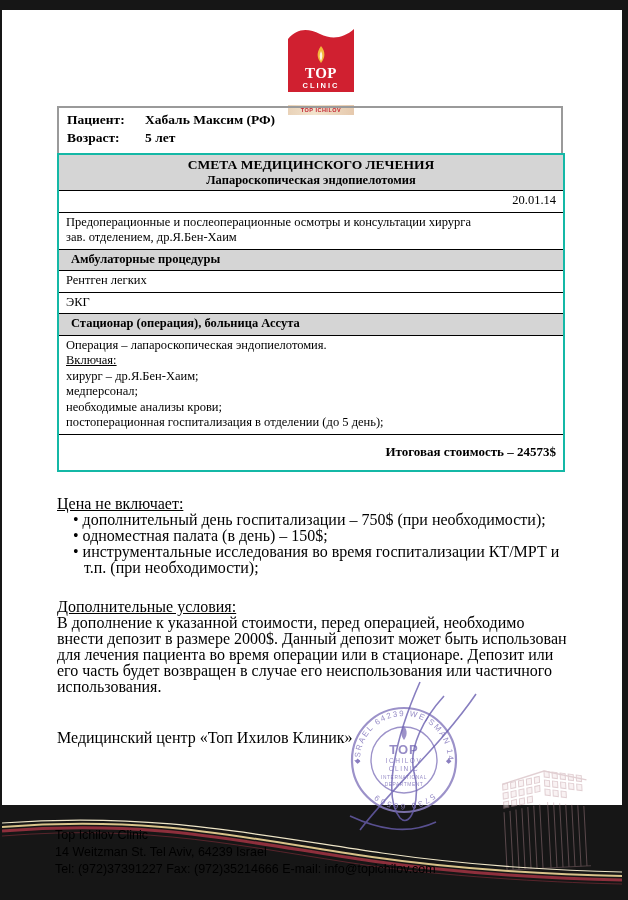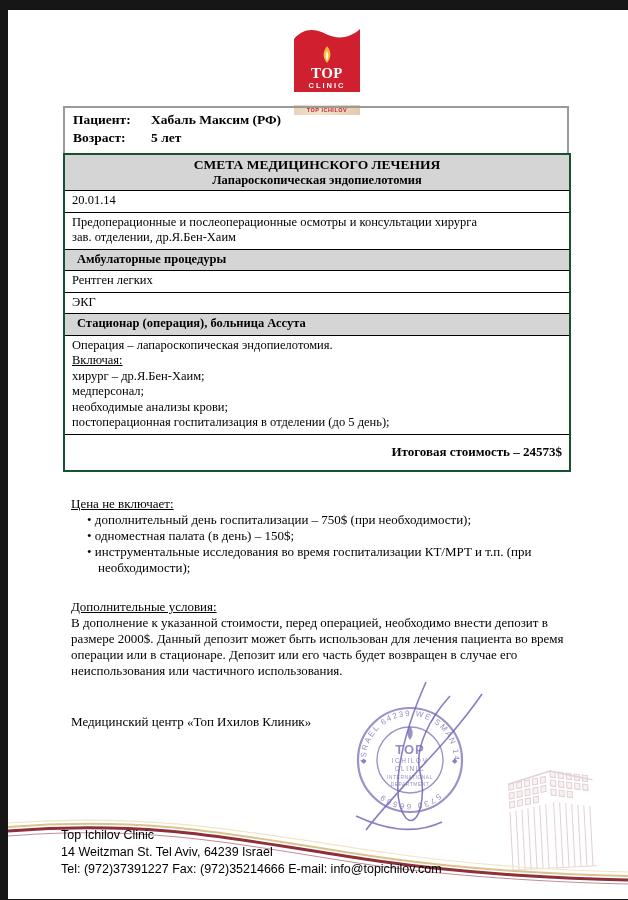--- a/index.html
+++ b/index.html
@@ -1,46 +1,46 @@
 <!DOCTYPE html>
 <html><head>
 <meta charset="utf-8">
 <style>
   html,body{margin:0;padding:0;width:628px;height:900px;background:#161616;overflow:hidden;
     font-family:"Liberation Serif",serif;}
-  .page{position:absolute;left:2px;top:10px;width:620px;height:889px;background:#ffffff;margin-left:6px;}
+  .page{position:absolute;left:2px;top:10px;width:620px;height:795px;background:#ffffff;}
 
   
   .logo{position:absolute;left:286px;top:16px;width:66px;height:92px;}
   .logo-banner{position:absolute;left:0;top:79px;width:66px;height:10px;
     background:linear-gradient(90deg,#e9d2b8,#f2e3cc 40%,#e6c9ad);
     display:flex;align-items:center;justify-content:center;}
   .logo-banner span{font-family:"Liberation Sans",sans-serif;font-size:5.5px;font-weight:bold;
     color:#c32230;letter-spacing:.5px;white-space:nowrap;}
 
   
   .pbox{position:absolute;left:55px;top:96px;width:506px;box-sizing:border-box;
     border:2px solid #9a9a9a;padding:3px 8px 8px;font-weight:bold;font-size:13.5px;line-height:18px;}
   .prow{display:flex;}
   .plabel{width:78px;}
 
   
-  .etable{position:absolute;left:55px;top:143px;width:508px;box-sizing:border-box;border:2px solid #14532d;}
+  .etable{position:absolute;left:55px;top:143px;width:508px;box-sizing:border-box;border:2px solid #14b8a6;}
   .trow{border-top:1px solid #000;padding:2px 7px 3px;font-size:12.5px;line-height:15.5px;}
   .trow:first-child{border-top:none;}
   .thead{background:#d5d5d5;text-align:center;font-weight:bold;padding:2px 4px;}
   .thead .t1{font-size:13.5px;line-height:16px;}
   .thead .t2{font-size:12.5px;line-height:15px;}
   .sec{background:#d5d5d5;font-weight:bold;padding-left:12px;}
-  .date{text-align:left;}
+  .date{text-align:right;}
   .uline{text-decoration:underline;}
   .total{font-weight:bold;padding:9px 7px 11px 12px;font-size:13px;text-align:right;}
 
   
-  .below{position:absolute;left:63px;top:486px;width:514px;font-size:13px;line-height:16px;color:#000;}
+  .below{position:absolute;left:55px;top:486px;width:514px;font-size:16px;line-height:16px;color:#000;}
   .h-u{text-decoration:underline;}
   .bullet{margin-left:16px;padding-left:11px;text-indent:-11px;}
   .bullet::before{content:"• ";}
   .conds{margin-top:23px;}
   .signoff{margin-top:34px;line-height:17px;}
 
   
   .stamp{position:absolute;left:322px;top:668px;width:160px;height:168px;}
 
   
@@ -80,21 +80,21 @@
 
   <div class="etable">
     <div class="trow thead">
       <div class="t1">СМЕТА МЕДИЦИНСКОГО ЛЕЧЕНИЯ</div>
       <div class="t2">Лапароскопическая эндопиелотомия</div>
     </div>
     <div class="trow date">20.01.14</div>
 
     <div class="trow">
       <div>Предоперационные и послеоперационные осмотры и консультации хирурга</div>
-      <div>зав. отделении, др.Я.Бен-Хаим</div>
+      <div>зав. отделением, др.Я.Бен-Хаим</div>
     </div>
 
     <div class="trow sec">Амбулаторные процедуры</div>
     <div class="trow">Рентген легких</div>
     <div class="trow">ЭКГ</div>
 
     <div class="trow sec">Стационар (операция), больница Ассута</div>
     <div class="trow">
       <div>Операция – лапароскопическая эндопиелотомия.</div>
       <div class="uline">Включая:</div>

